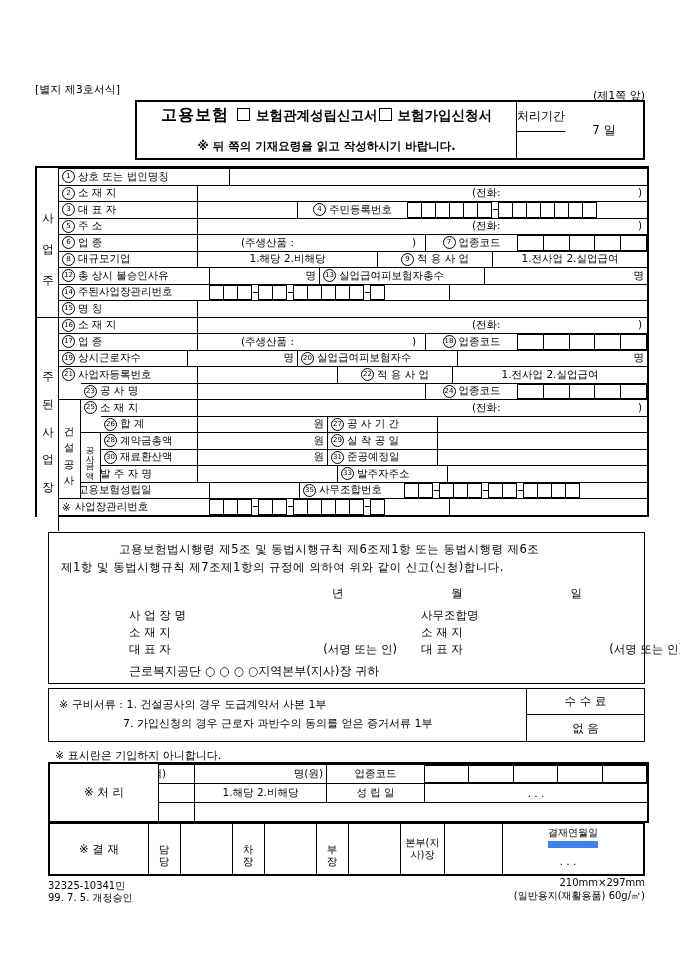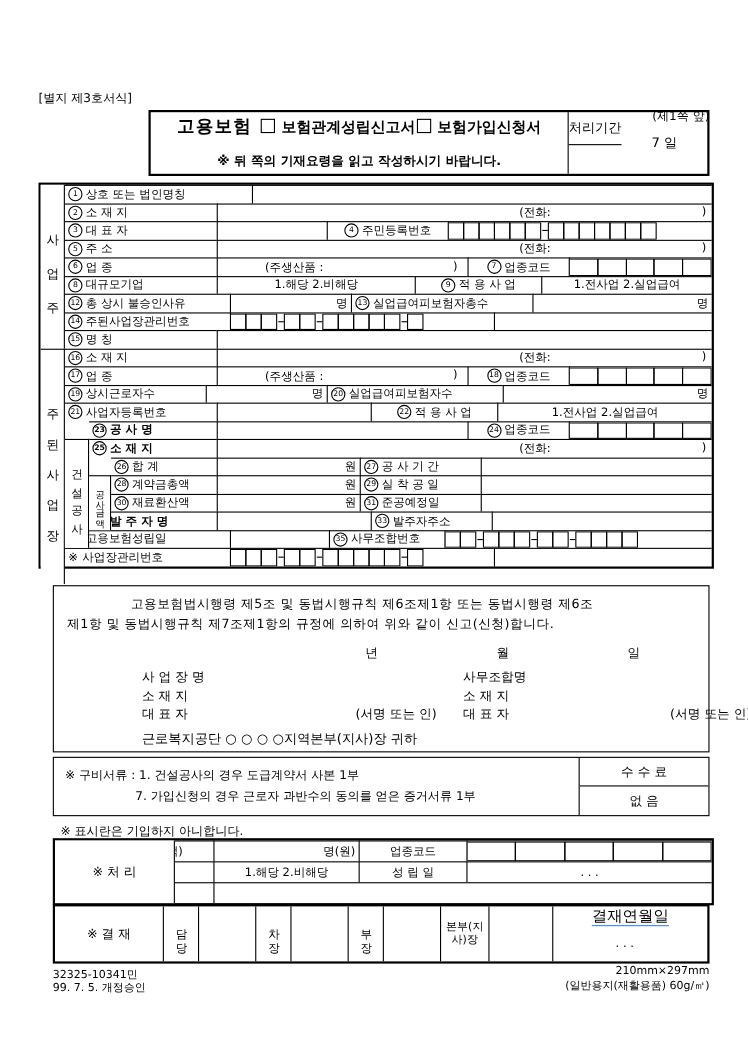--- a/index.html
+++ b/index.html
@@ -1,21 +1,21 @@
 <!DOCTYPE html>
 <html><head>
 <meta charset="utf-8">
 <style>
   html,body{margin:0;padding:0;background:#e8e8e8;}
   .page{position:relative;width:680px;height:962px;background:#ffffff;margin:0 auto;
         font-family:"DejaVu Sans","Liberation Sans",sans-serif;color:#000;font-size:10.5px;overflow:hidden;}
   .abs{position:absolute;}
   
   .docref{left:35px;top:82px;font-size:11px;}
-  .pagemark{right:35px;top:98px;font-size:11px;}
+  .pagemark{right:35px;top:88px;font-size:11px;}
   .ht{left:135px;top:100px;width:510px;height:60px;border:2px solid #000;display:flex;box-sizing:border-box;}
   .ht-left{flex:1;border-right:1px solid #000;display:flex;flex-direction:column;justify-content:space-between;padding:3px 4px 3px 4px;box-sizing:border-box;}
   .ht-title{display:flex;align-items:center;justify-content:center;gap:8px;}
   .ht-program{font-size:16px;font-weight:bold;letter-spacing:1px;}
   .ht-forms{display:flex;gap:1px;font-size:13.5px;font-weight:bold;}
   .cb{display:inline-block;width:11px;height:11px;border:1.6px solid #000;margin-right:6px;vertical-align:-1px;}
   .ht-note{font-size:11.5px;font-weight:bold;text-align:center;padding-bottom:1px;}
   .ht-right{width:126px;display:flex;flex-direction:row;box-sizing:border-box;}
   .ht-right .t{height:29px;border-bottom:1px solid #000;display:flex;align-items:center;justify-content:center;font-size:12px;}
   .ht-right .b{flex:1;display:flex;align-items:center;justify-content:center;font-size:12px;}
@@ -24,21 +24,21 @@
   .row{display:flex;height:16.5px;box-sizing:border-box;position:relative;}
   .p1{padding-left:22px;} .p2{padding-left:44px;} .p3{padding-left:64px;}
   .cell{box-sizing:border-box;display:flex;align-items:center;border-top:1px solid #000;border-left:1px solid #000;
         padding:0 3px;white-space:nowrap;overflow:hidden;}
   .cell.first{border-left:none;}
   .mt .row:first-child .cell{border-top:none;}
   .grow{flex:1;min-width:0;}
   .rt{justify-content:flex-end;} .ct{justify-content:center;}
   .w96{width:96px;flex:none;} .w90{width:90px;flex:none;} .w100{width:100px;flex:none;}
   .w105{width:105px;flex:none;} .w110{width:110px;flex:none;} .w115{width:115px;flex:none;}
-  .w116{width:116px;flex:none;font-weight:bold;} .w128{width:128px;flex:none;} .w130{width:130px;flex:none;}
+  .w116{width:116px;flex:none;} .w128{width:128px;flex:none;} .w130{width:130px;flex:none;}
   .w138{width:138px;flex:none;} .w140{width:140px;flex:none;} .w144{width:144px;flex:none;}
   .w150{width:150px;flex:none;} .w160{width:160px;flex:none;} .w165{width:165px;flex:none;}
   .w170{width:170px;flex:none;} .w180{width:180px;flex:none;} .w215{width:215px;flex:none;}
   .w240{width:240px;flex:none;} .w92{width:92px;flex:none;} .w132{width:132px;flex:none;} .w98{width:98px;flex:none;}
   .circ{display:inline-flex;width:11px;height:11px;border:1px solid #000;border-radius:50%;font-size:7px;
         align-items:center;justify-content:center;margin-right:3px;flex:none;line-height:1;}
   .mk{margin-right:4px;}
   .telbox{display:flex;justify-content:space-between;width:170px;margin-left:auto;padding-right:2px;}
   .prodbox{display:flex;justify-content:space-between;flex:1;padding:0 6px 0 40px;}
   .vstrip{position:absolute;box-sizing:border-box;border-right:1px solid #000;display:flex;align-items:center;
@@ -79,21 +79,21 @@
   
   .appr{left:48px;top:822px;width:597px;height:54px;border:2px solid #000;box-sizing:border-box;display:flex;}
   .acell{box-sizing:border-box;border-left:1px solid #000;display:flex;align-items:center;justify-content:center;overflow:hidden;}
   .acell.first{border-left:none;}
   .a-head{width:98px;font-size:11.5px;}
   .a-lab{width:32px;writing-mode:vertical-lr;text-orientation:upright;font-size:10.5px;letter-spacing:2px;}
   .a-blank{width:52px;}
   .a-hq{width:44px;font-size:10px;text-align:center;word-break:break-all;white-space:normal;line-height:1.2;padding:0 2px;}
   .a-blank2{width:58px;}
   .a-date{flex:1;display:flex;flex-direction:column;}
-  .a-date .t{height:17px;border-bottom:1px solid #3b82f6;display:flex;align-items:center;justify-content:center;font-size:14px;font-family:Liberation Mono, monospace;}
+  .a-date .t{height:17px;border-bottom:7px solid #3b82f6;display:flex;align-items:center;justify-content:center;font-size:10px;font-family:Liberation Mono, monospace;}
   .a-date .b{flex:1;display:flex;align-items:center;justify-content:flex-end;padding-right:10px;font-size:10.5px;}
   
   .f1{left:48px;top:879px;font-size:10px;} .f2{left:48px;top:891px;font-size:10px;}
   .f3{right:35px;top:877px;font-size:10px;} .f4{right:35px;top:889px;font-size:10px;}
 </style>
 </head>
 <body>
 
 <div class="page">
 

